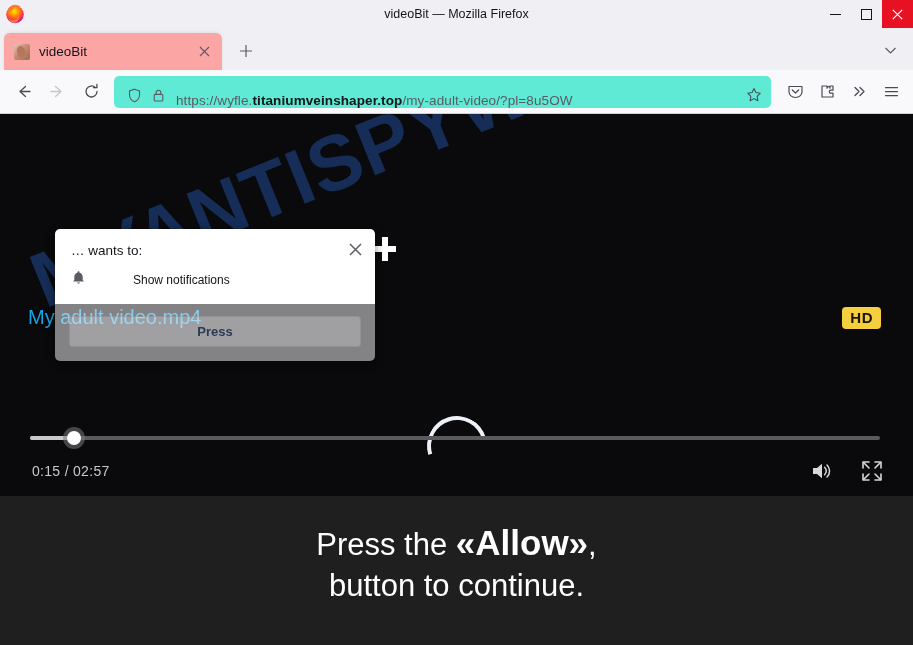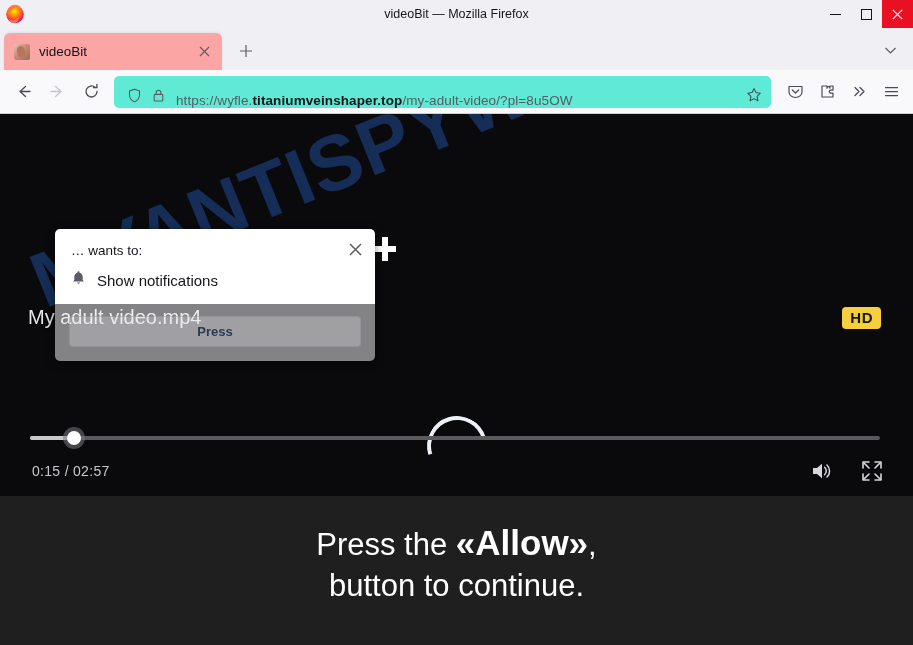--- a/index.html
+++ b/index.html
@@ -88,21 +88,21 @@
     background: #0a0a0c; overflow: hidden;
   }
   .watermark {
     position: absolute; left: 18px; top: 128px; width: 960px;
     font-size: 78px; font-weight: 700; color: #17305e;
     letter-spacing: 1px; transform: rotate(-22deg); transform-origin: 0 0;
     white-space: nowrap; opacity: .92; pointer-events: none;
     font-family: "Liberation Sans", sans-serif;
   }
   .video-title {
-    position: absolute; left: 28px; top: 192px; font-size: 20px; color: #e5e5e5;
+    position: absolute; left: 28px; top: 192px; font-size: 20px; color: #0ea5e9;
     text-shadow: 0 1px 3px rgba(0,0,0,.8); z-index: 6; white-space: nowrap;
   }
   .hd-badge {
     position: absolute; right: 32px; top: 193px; z-index: 6;
     background: #f5cf3d; color: #1a1505; font-size: 15px; font-weight: 700;
     padding: 2px 8px 3px; border-radius: 4px; letter-spacing: .5px;
   }
   .spinner {
     position: absolute; left: 427px; top: 302px; width: 60px; height: 60px;
     border: 4px solid transparent; border-top-color: #eef0f7; border-left-color: #eef0f7;
@@ -131,21 +131,21 @@
   .promo-line .big { font-size: 35px; font-weight: 700; }
 
   
   .notif-popup {
     position: absolute; left: 55px; top: 115px; width: 320px; z-index: 30;
     box-shadow: 0 2px 10px rgba(0,0,0,.45); border-radius: 5px; overflow: hidden;
   }
   .notif-top { background: #fff; padding: 14px 14px 10px 16px; position: relative; }
   .notif-wants { font-size: 13.5px; color: #15141a; margin-bottom: 12px; }
   .notif-perm { display: flex; align-items: center; gap: 11px; padding-bottom: 4px; }
-  .notif-perm-label { font-size: 15px; color: #15141a; }
+  .notif-perm-label { font-size: 12px; color: #15141a; margin-left: 36px; }
   .notif-close {
     position: absolute; right: 8px; top: 8px; width: 24px; height: 24px;
     display: flex; align-items: center; justify-content: center; border-radius: 3px;
   }
   .notif-bottom {
     background: rgba(244,244,246,.52); padding: 12px 14px 14px 14px;
     display: flex; gap: 14px;
   }
   .notif-btn {
     flex: 1 1 0; height: 31px; border: 1px solid rgba(120,120,130,.35);

